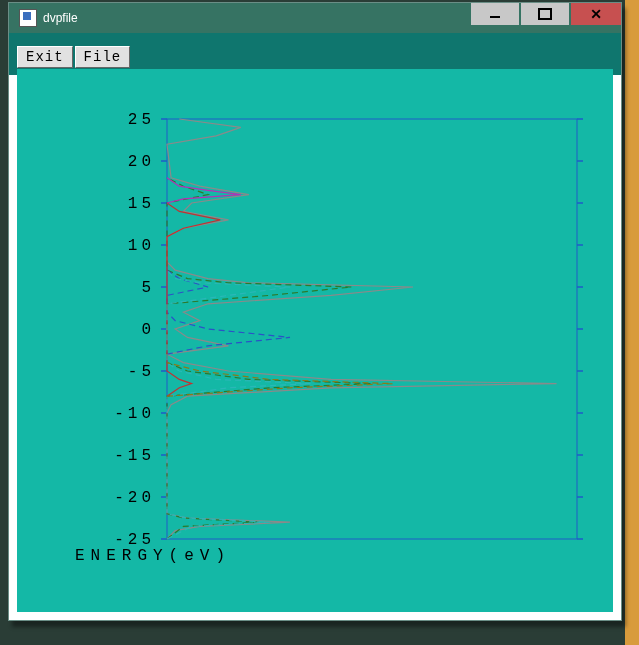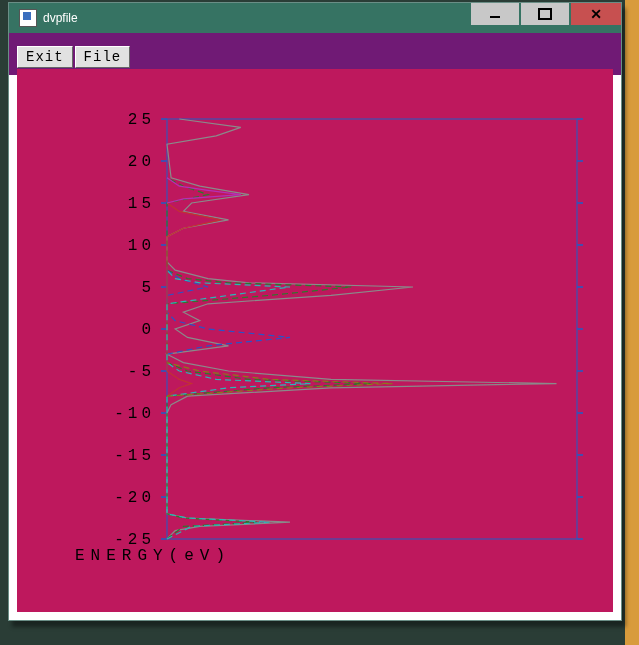--- a/index.html
+++ b/index.html
@@ -74,21 +74,21 @@
   .ctrl .glyph-max {
     width: 10px; height: 8px;
     border: 2px solid #000;
   }
   .ctrl .glyph-close {
     font-weight: bold; font-size: 14px;
   }
 
   .toolbar {
     height: 36px;
-    background: #701a75;
+    background: #0f766e;
     display: flex;
     align-items: center;
     padding: 6px 8px 0 8px;
     gap: 2px;
   }
   .btn {
     background: #e1e1e1;
     border: 1px solid #888;
     border-top-color: #fff;
     border-left-color: #fff;
@@ -103,21 +103,21 @@
     cursor: pointer;
     letter-spacing: 1px;
   }
   .btn.small { padding: 2px 4px; }
   .toolbar .tb-spacer { flex: 1 1 auto; }
 
   .plot-area {
     position: absolute;
     left: 8px; right: 8px;
     top: 66px; bottom: 8px;
-    background: #be185d;
+    background: #14b8a6;
   }
   .plot-svg { position: absolute; left: 0; top: 0; }
   .xaxis-label {
     position: absolute;
     left: 58px;
     top: 478px;
     letter-spacing: 6px;
     font-family: "MS Gothic", "Courier New", monospace;
     font-size: 16px;
     color: #000;

